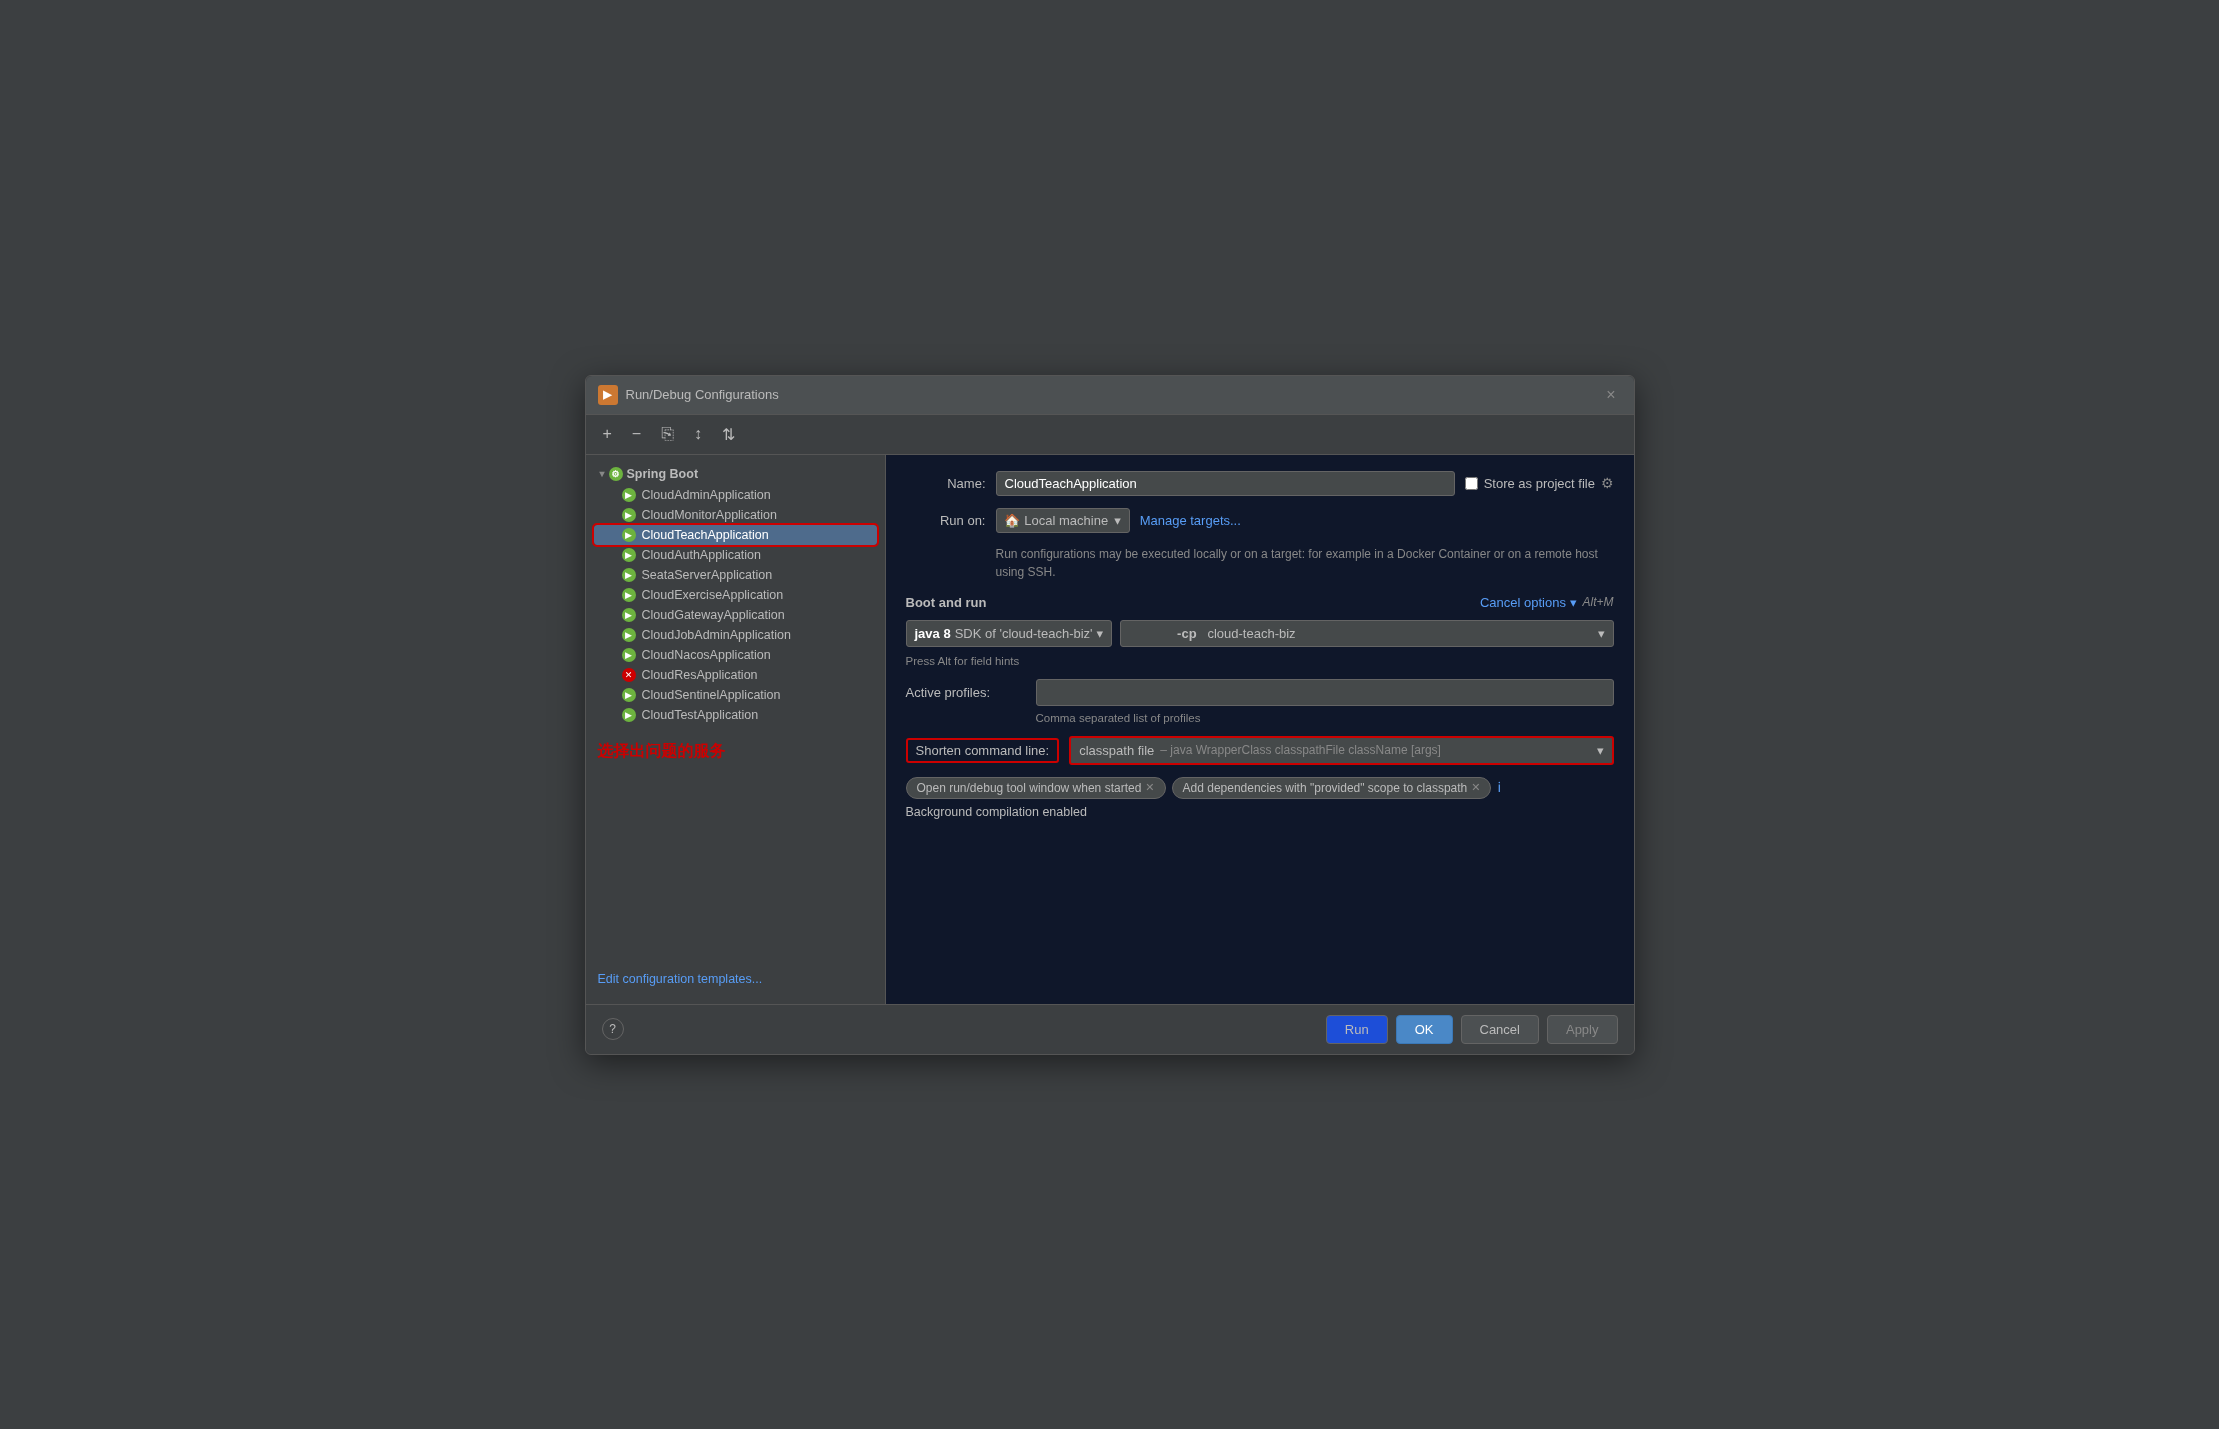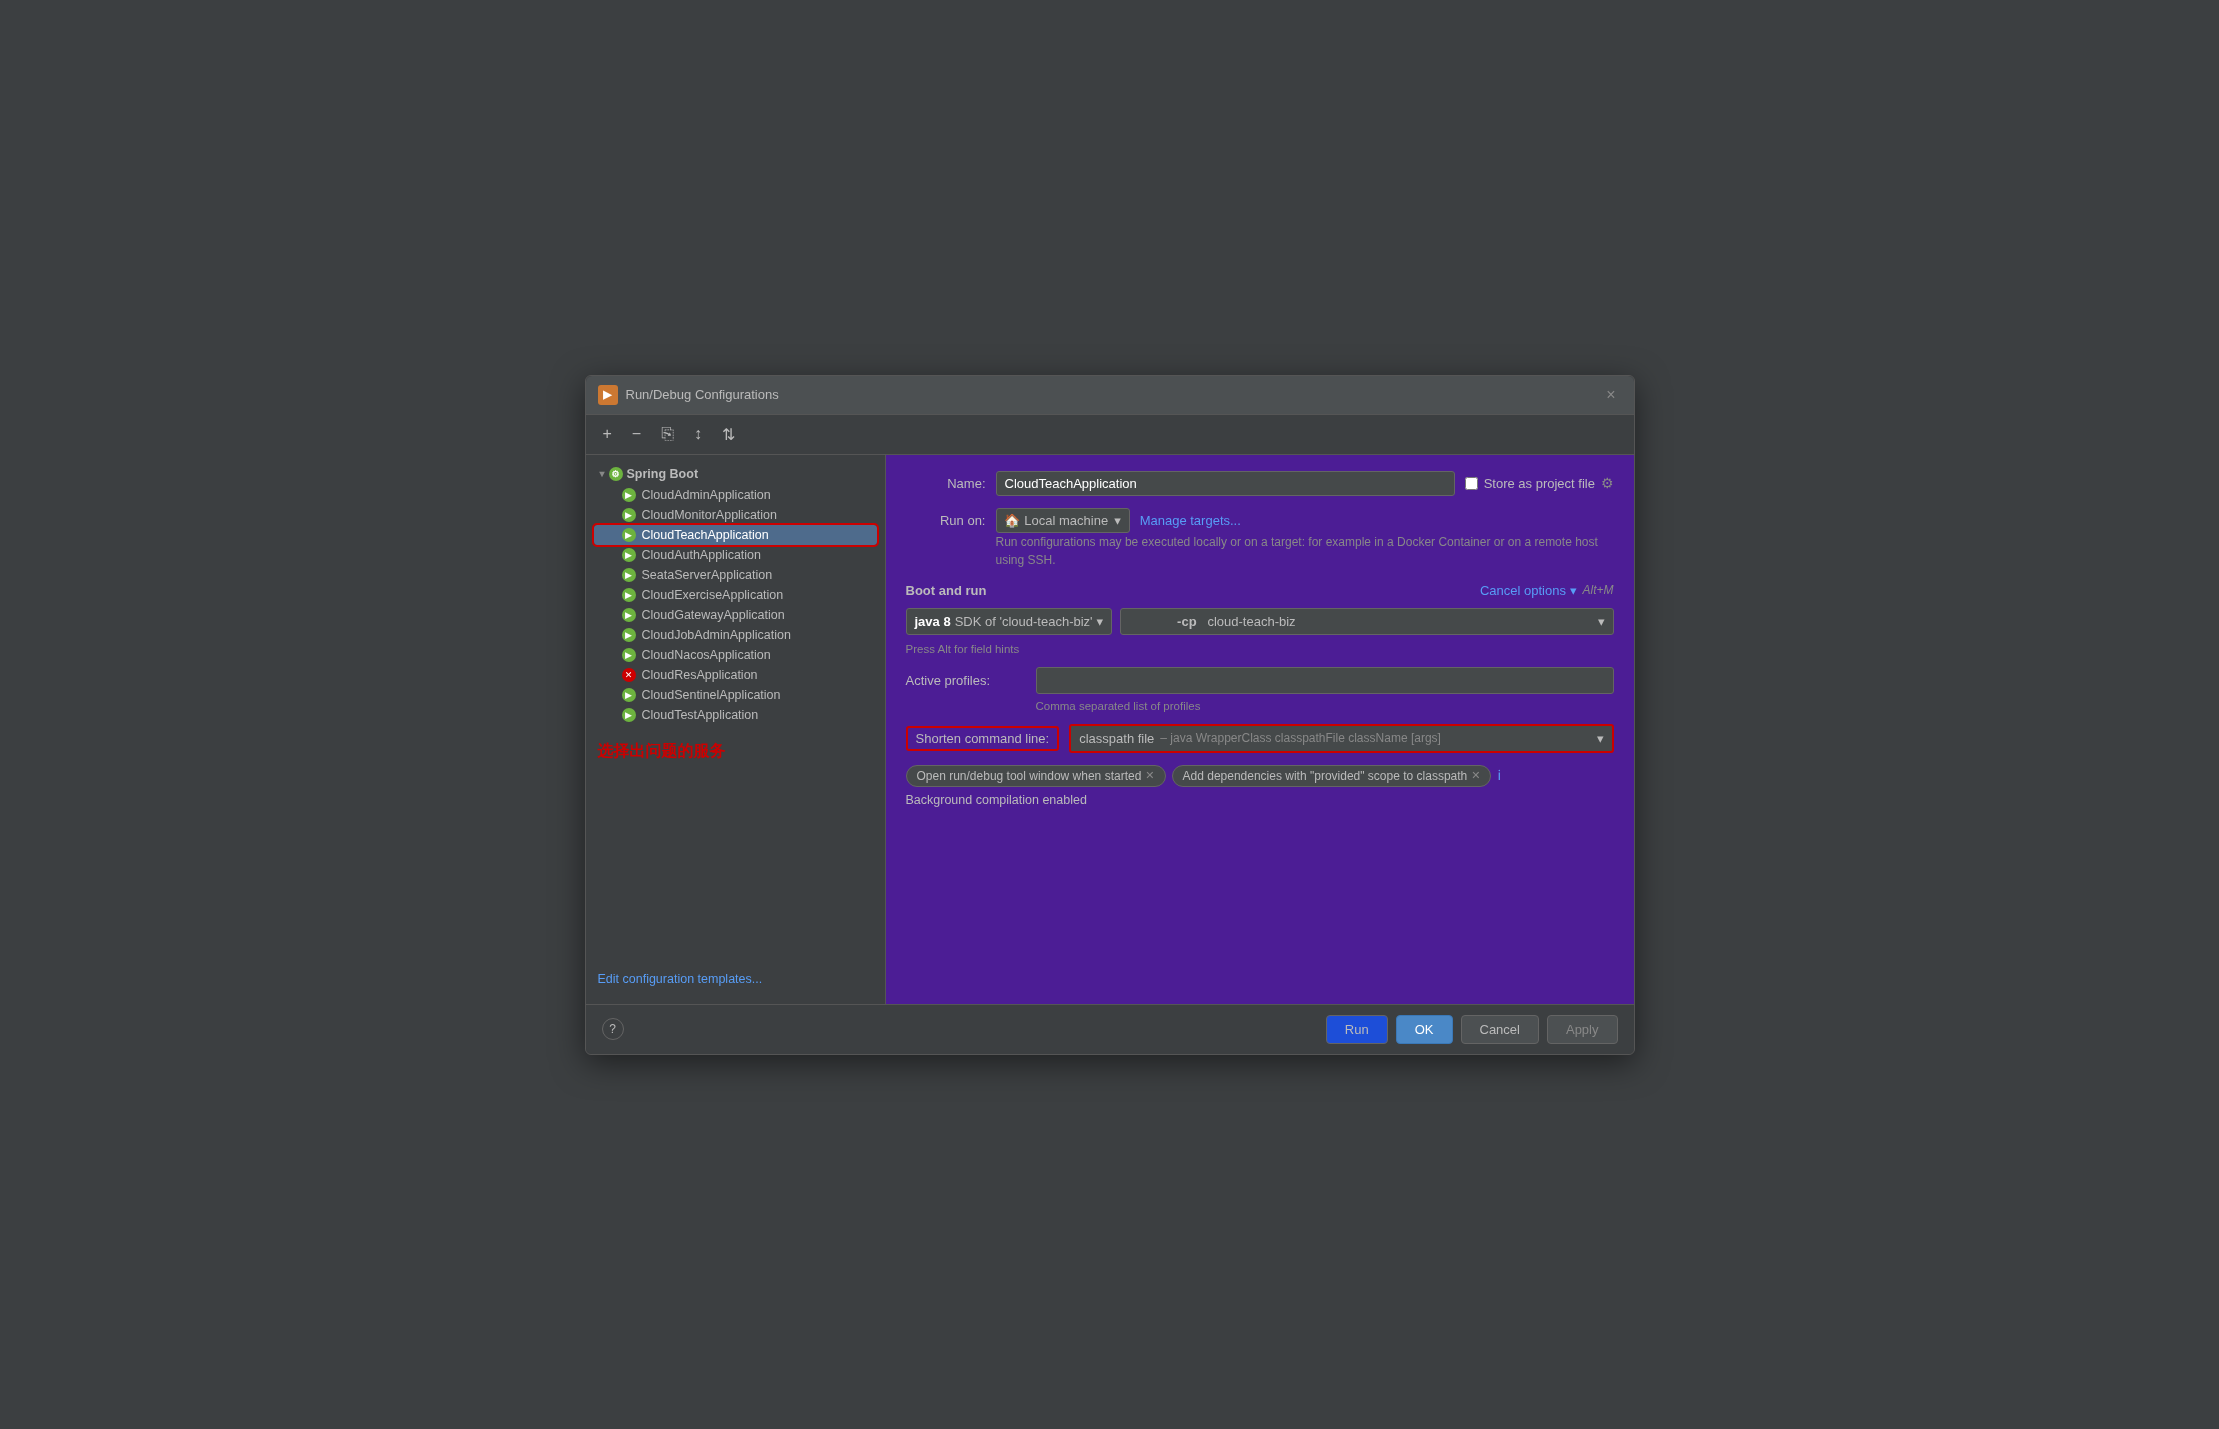--- a/index.html
+++ b/index.html
@@ -159,21 +159,21 @@
     }
     .annotation-text {
       color: #cc0000;
       font-size: 16px;
       font-weight: bold;
       padding: 16px 12px 4px 12px;
     }
     .main-panel {
       flex: 1;
       padding: 16px 20px;
-      background: #4c1d95;
+      background: #0f172a;
       color: #bbbbbb;
       overflow-y: auto;
     }
     .form-row {
       display: flex;
       align-items: center;
       margin-bottom: 12px;
       gap: 10px;
     }
     .form-label {
@@ -203,21 +203,21 @@
       background: none;
       border: none;
       color: #888;
       cursor: pointer;
       font-size: 14px;
     }
     .run-on-row {
       display: flex;
       align-items: center;
       gap: 10px;
-      margin-bottom: 0;
+      margin-bottom: 12px;
     }
     .dropdown-btn {
       background: #45494a;
       border: 1px solid #646464;
       border-radius: 3px;
       color: #bbbbbb;
       padding: 4px 8px;
       font-size: 13px;
       cursor: pointer;
       display: flex;

